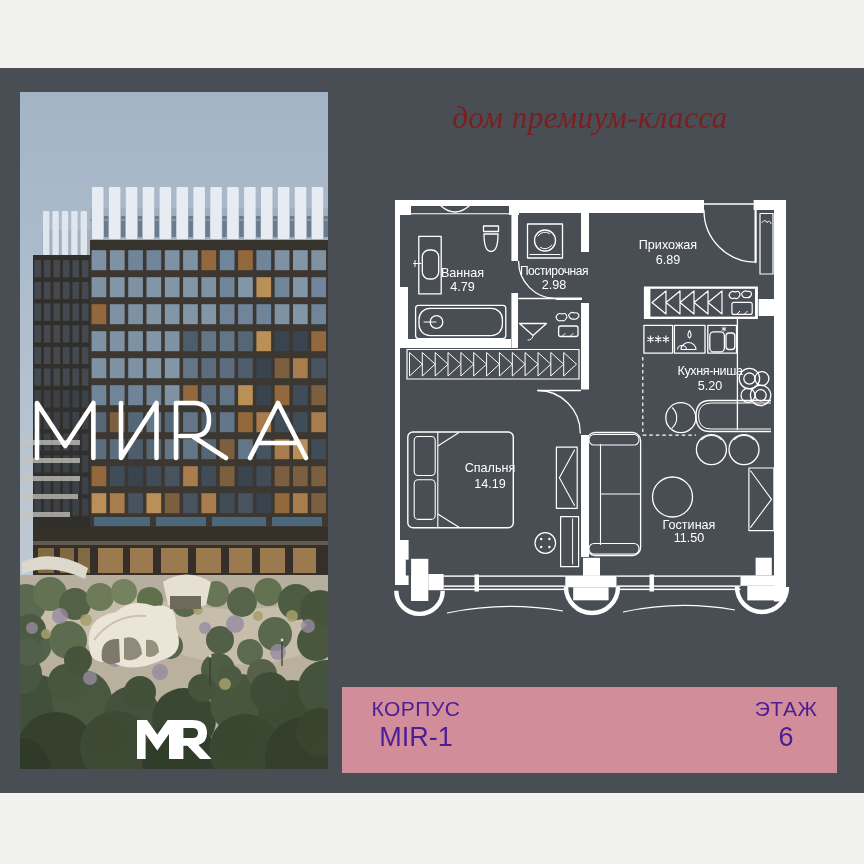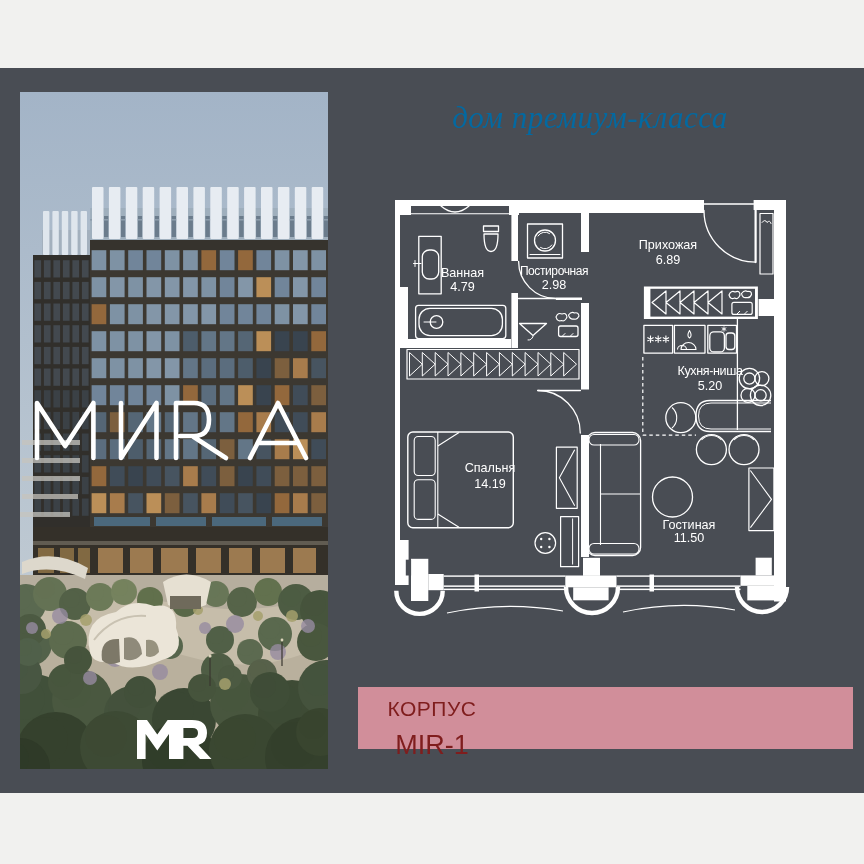--- a/index.html
+++ b/index.html
@@ -1,23 +1,23 @@
 <!DOCTYPE html>
 <html><head><meta charset="utf-8">
 <style>
 html,body{margin:0;padding:0}
 body{width:864px;height:864px;position:relative;overflow:hidden;background:#f1f1ef;font-family:"Liberation Sans",sans-serif;transform:translateZ(0)}
 #dark{position:absolute;left:0;top:68px;width:864px;height:725px;background:#494d54}
 #photo{position:absolute;left:20px;top:92px;width:308px;height:677px;line-height:0}
-#hdr{position:absolute;left:385px;top:100px;width:410px;text-align:center;color:#0369a1;font-family:"Liberation Serif",serif;font-style:italic;font-size:31px;letter-spacing:0.5px}
+#hdr{position:absolute;left:385px;top:100px;width:410px;text-align:center;color:#7f1d1d;font-family:"Liberation Serif",serif;font-style:italic;font-size:31px;letter-spacing:0.5px}
 #plan{position:absolute;left:385px;top:185px;width:410px;height:440px;line-height:0}
-#banner{position:absolute;left:358px;top:687px;width:495px;height:62px;background:#d18e9a;color:#7f1d1d}
+#banner{position:absolute;left:342px;top:687px;width:495px;height:86px;background:#d18e9a;color:#4c1d95}
 #banner .col{position:absolute;top:10px;width:130px;text-align:center}
 #banner .lab{font-size:21px;letter-spacing:0.5px}
-#banner .val{font-size:27px;margin-top:9px}
+#banner .val{font-size:27px;margin-top:1px}
 </style></head>
 <body>
 
 <div id="dark"></div>
 
 <div id="photo">
 <svg width="308" height="677" viewBox="0 0 308 677">
 <defs>
         <linearGradient id="sky" x1="0" y1="0" x2="0" y2="1">
 <stop offset="0" stop-color="#a3b4c7"></stop>
@@ -689,12 +689,16 @@
 
 <div id="banner">
 
 <div class="col" style="left:9px">
       <div class="lab">КОРПУС</div>
       <div class="val">MIR-1</div>
     </div>
 
 
 
+<div class="col" style="left:379px">
+      <div class="lab">ЭТАЖ</div>
+      <div class="val">6</div>
+    </div>
 </div>
 </body></html>

